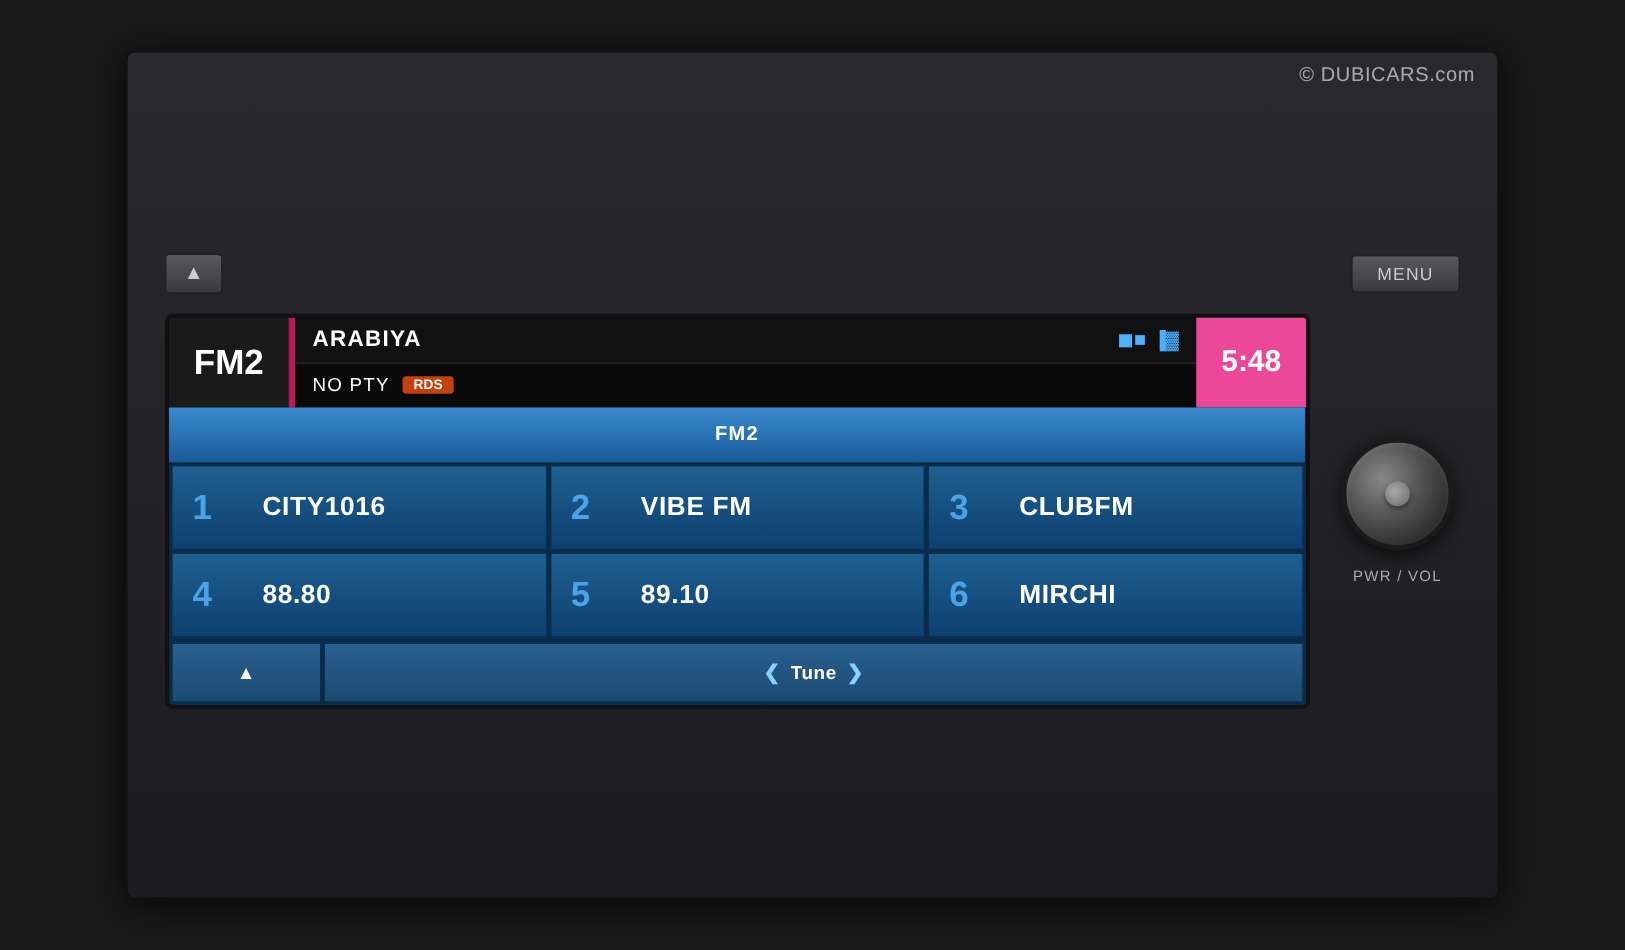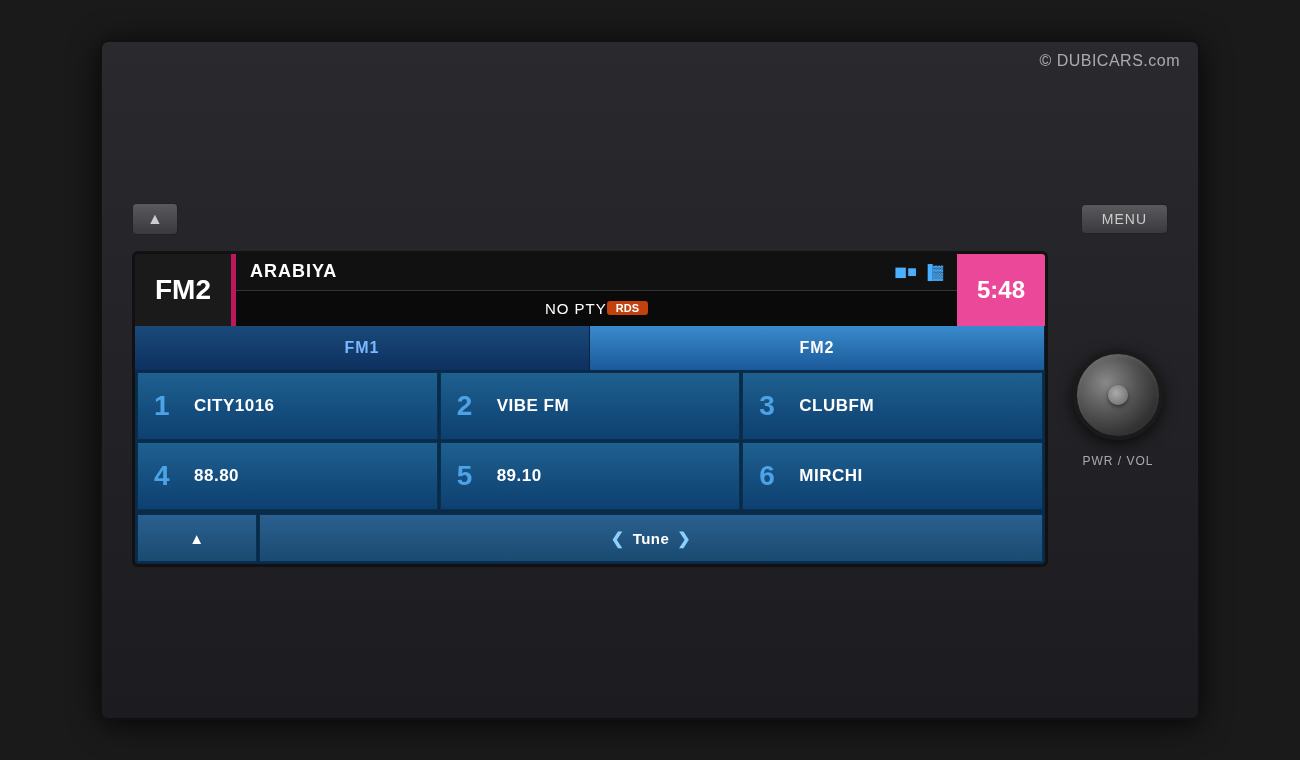--- a/index.html
+++ b/index.html
@@ -141,21 +141,21 @@
       color: #4ab0ff;
       font-size: 14px;
     }
 
     .pty-row {
       flex: 1;
       display: flex;
       align-items: center;
       padding: 0 14px;
       background: #0a0a0a;
-      justify-content: center;
+      gap: 10px;
     }
 
     .pty-text {
       color: #fff;
       font-size: 15px;
       letter-spacing: 1px;
     }
 
     .rds-badge {
       background: #c2410c;
@@ -227,24 +227,24 @@
     .preset-number {
       color: #5ab8ff;
       font-size: 28px;
       font-weight: bold;
       min-width: 36px;
       opacity: 0.8;
     }
 
     .preset-name {
       color: #ffffff;
-      font-size: 17px;
+      font-size: 21px;
       font-weight: bold;
       letter-spacing: 0.5px;
-      margin-left: 4px;
+      margin-left: 20px;
     }
 
     
     .bottom-controls {
       display: flex;
       background: #0a2a4a;
       gap: 2px;
       padding: 2px;
       height: 52px;
     }
@@ -333,23 +333,20 @@
           </div>
           <div class="pty-row">
             <span class="pty-text">NO PTY</span>
             <span class="rds-badge">RDS</span>
           </div>
         </div>
         <div class="time-display">5:48</div>
       </div>
 
       <div class="tabs-row">
-        <div class="tab">
-          <span>FM1</span>
-        </div>
         <div class="tab active">
           <span>FM2</span>
         </div>
       </div>
 
       <div class="presets-grid">
         <div class="preset-cell">
           <span class="preset-number">1</span>
           <span class="preset-name">CITY1016</span>
         </div>

